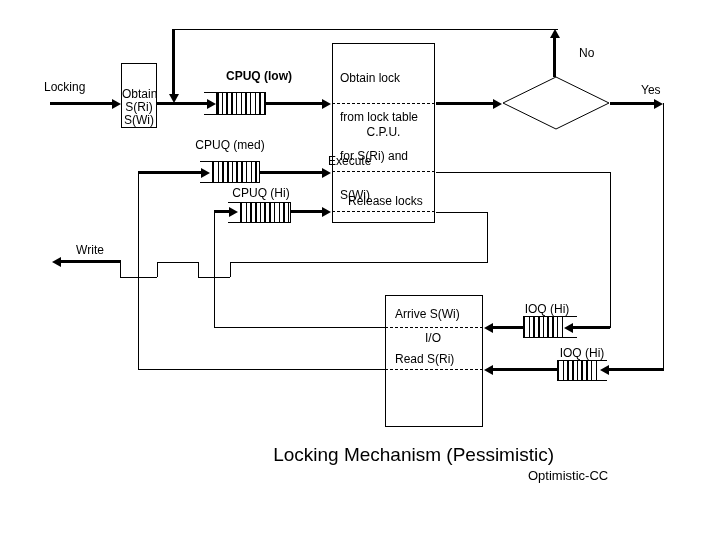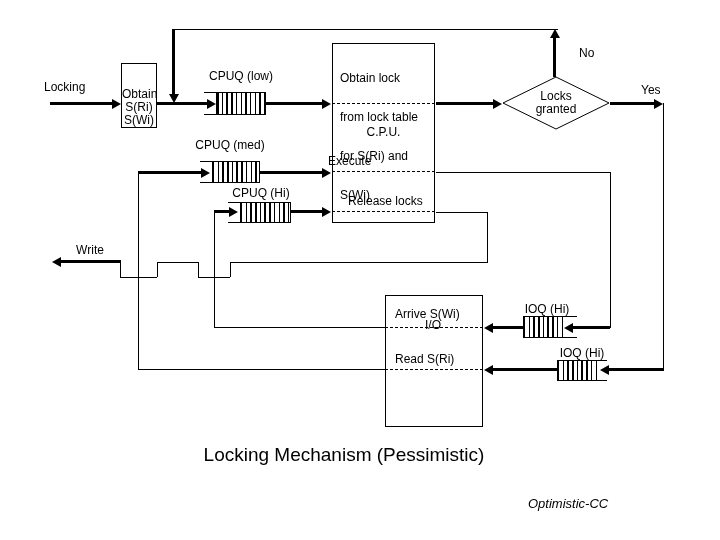--- a/index.html
+++ b/index.html
@@ -46,21 +46,21 @@
     <div class="txt ctr lines" style="left:0;top:8px;width:34px;margin-top:16px;">
       <span>Obtain</span>
       <span>S(Ri)</span>
       <span>S(Wi)</span>
     </div>
   </div>
 
   <div class="h H" style="left:157px;top:102px;width:50px;"></div>
   <div class="ar r" style="left:207px;top:99px;"></div>
 
-  <div class="txt ctr" style="left:194px;top:70px;width:94px;">CPUQ (low)</div>
+  <div class="txt ctr" style="left:212px;top:70px;width:94px;font-weight:bold;">CPUQ (low)</div>
   <div class="h" style="left:204px;top:92px;width:13px;"></div>
   <div class="h" style="left:204px;top:114px;width:13px;"></div>
   <div class="hatch" style="left:216px;top:92px;width:48px;height:21px;"></div>
 
   <div class="h H" style="left:266px;top:102px;width:56px;"></div>
   <div class="ar r" style="left:322px;top:99px;"></div>
 
   <div class="box" style="left:332px;top:43px;width:101px;height:178px;"></div>
   <div class="txt lines" style="left:340px;top:46px;">
     <span>Obtain lock</span>
@@ -73,24 +73,20 @@
   <div class="txt" style="left:328px;top:155px;">Execute</div>
   <div class="dash" style="left:332px;top:171px;width:103px;"></div>
   <div class="txt" style="left:340px;top:195px;margin-left:8px;">Release locks</div>
   <div class="dash" style="left:332px;top:211px;width:103px;"></div>
 
   <div class="h H" style="left:436px;top:102px;width:57px;"></div>
   <div class="ar r" style="left:493px;top:99px;"></div>
   <svg style="position:absolute;left:502px;top:76px;" width="108" height="54">
     <polygon points="1,27 54,1 107,27 54,53" fill="#ffffff" stroke="#000000" stroke-width="1"></polygon>
   </svg>
-  <div class="txt ctr lines" style="left:502px;top:90px;width:108px;">
-    <span>Locks</span>
-    <span>granted</span>
-  </div>
 
   <div class="txt" style="left:613px;top:84px;margin-left:28px;">Yes</div>
   <div class="h H" style="left:610px;top:102px;width:44px;"></div>
   <div class="ar r" style="left:654px;top:99px;"></div>
   <div class="v" style="left:663px;top:103px;height:267px;"></div>
   <div class="h H" style="left:608px;top:368px;width:56px;"></div>
   <div class="ar l" style="left:600px;top:365px;"></div>
 
   <div class="h" style="left:436px;top:172px;width:174px;"></div>
   <div class="v" style="left:610px;top:172px;height:156px;"></div>
@@ -107,21 +103,21 @@
   <div class="txt ctr" style="left:543px;top:347px;width:78px;">IOQ (Hi)</div>
   <div class="h" style="left:597px;top:360px;width:10px;"></div>
   <div class="h" style="left:597px;top:380px;width:10px;"></div>
   <div class="hatch" style="left:557px;top:360px;width:38px;height:19px;"></div>
   <div class="h H" style="left:492px;top:368px;width:65px;"></div>
   <div class="ar l" style="left:484px;top:365px;"></div>
 
   <div class="box" style="left:385px;top:295px;width:96px;height:130px;"></div>
   <div class="txt" style="left:395px;top:308px;">Arrive S(Wi)</div>
   <div class="dash" style="left:385px;top:327px;width:98px;"></div>
-  <div class="txt ctr" style="left:385px;top:319px;width:96px;">I/O</div>
+  <div class="txt ctr" style="left:385px;top:332px;width:96px;">I/O</div>
   <div class="txt" style="left:395px;top:353px;">Read S(Ri)</div>
   <div class="dash" style="left:385px;top:369px;width:98px;"></div>
 
   <div class="h" style="left:214px;top:327px;width:171px;"></div>
   <div class="v" style="left:214px;top:212px;height:116px;"></div>
   <div class="h H" style="left:214px;top:210px;width:15px;"></div>
   <div class="ar r" style="left:229px;top:207px;"></div>
   <div class="txt ctr" style="left:214px;top:187px;width:94px;">CPUQ (Hi)</div>
   <div class="h" style="left:228px;top:202px;width:13px;"></div>
   <div class="h" style="left:228px;top:222px;width:13px;"></div>
@@ -147,16 +143,16 @@
   <div class="h" style="left:198px;top:277px;width:32px;"></div>
   <div class="v" style="left:198px;top:262px;height:15px;"></div>
   <div class="h" style="left:157px;top:262px;width:41px;"></div>
   <div class="v" style="left:157px;top:262px;height:15px;"></div>
   <div class="h" style="left:120px;top:277px;width:37px;"></div>
   <div class="v" style="left:120px;top:260px;height:17px;"></div>
   <div class="h H" style="left:60px;top:260px;width:60px;"></div>
   <div class="ar l" style="left:52px;top:257px;"></div>
   <div class="txt ctr" style="left:60px;top:244px;width:60px;">Write</div>
 
-  <div class="title" style="left:134px;top:444px;width:420px;text-align:center;">Locking Mechanism (Pessimistic)</div>
-  <div class="footer" style="left:528px;top:496px;font-style:italic;">Optimistic-CC</div>
+  <div class="title" style="left:134px;top:444px;width:420px;text-align:right;">Locking Mechanism (Pessimistic)</div>
+  <div class="footer" style="left:528px;top:468px;">Optimistic-CC</div>
 
 </div>
 
 </body></html>

